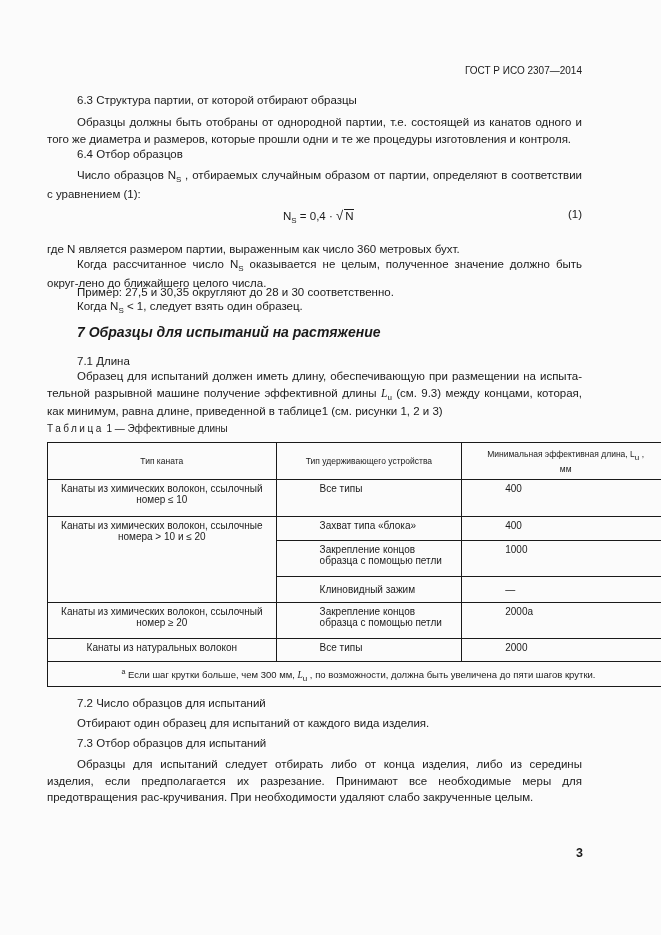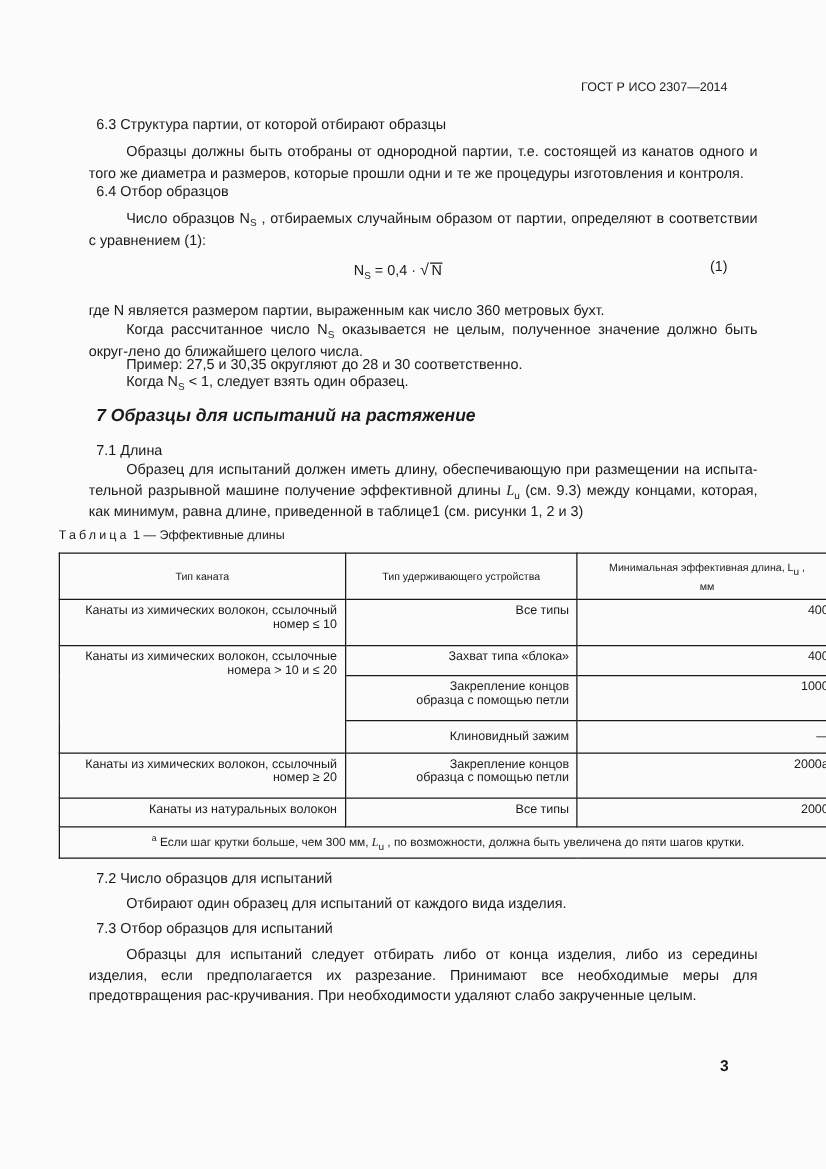--- a/index.html
+++ b/index.html
@@ -3,39 +3,39 @@
 <meta charset="utf-8">
 <style>
   html, body { margin: 0; padding: 0; }
   body {
     width: 661px; height: 935px; background: #fbfbfb; position: relative;
     font-family: "Liberation Sans", sans-serif; color: #1a1a1a; overflow: hidden;
   }
   .abs { position: absolute; }
   .hdr { right: 79px; top: 65px; font-size: 10px; font-weight: normal; }
   .h3 { left: 77px; font-size: 11.5px; font-weight: normal; }
-  .p { font-size: 11.5px; line-height: 16.5px; margin-left: 24px; }
+  .p { font-size: 11.5px; line-height: 16.5px; }
   .para { left: 47px; width: 535px; text-align: justify; }
   .ind { text-indent: 30px; }
   .h2 { left: 77px; top: 324px; font-size: 14px; font-weight: bold; font-style: italic; }
   .sub { font-size: 8px; position: relative; top: 3px; }
   .eqn { left: 283px; top: 208px; font-size: 11.5px; }
   .eqnum { right: 79px; top: 208px; font-size: 11.5px; }
   .sqrt { display: inline-block; border-top: 1px solid #1a1a1a; padding: 0 1px; margin-left: 1px; }
   .sqrt-sign { font-size: 13px; }
   .caption { left: 47px; top: 423px; font-size: 10px; }
   .caption .spaced { letter-spacing: 2.5px; }
   table {
     position: absolute; left: 47px; top: 442px; width: 623px;
     border-collapse: collapse; font-size: 10px;
   }
   td, th { border: 1.5px solid #1a1a1a; padding: 3px 6px; vertical-align: top; }
   th { font-weight: normal; font-size: 8.5px; height: 30px; vertical-align: middle; text-align: center; line-height: 14px; }
-  td.c { text-align: right; padding-left: 43px; }
-  td.l { text-align: right; }
+  td.c { text-align: left; padding-left: 43px; }
+  td.l { text-align: center; }
   .fn { text-align: center; font-size: 9.5px; padding: 6px 4px; }
   .pageno { left: 576px; top: 846px; font-size: 12.5px; font-weight: bold; }
   i.L { font-family: "Liberation Serif", serif; }
 </style>
 </head>
 <body>
 
 <div class="abs hdr">ГОСТ Р ИСО 2307—2014</div>
 
 <div class="abs h3" style="top:94px">6.3 Структура партии, от которой отбирают образцы</div>

